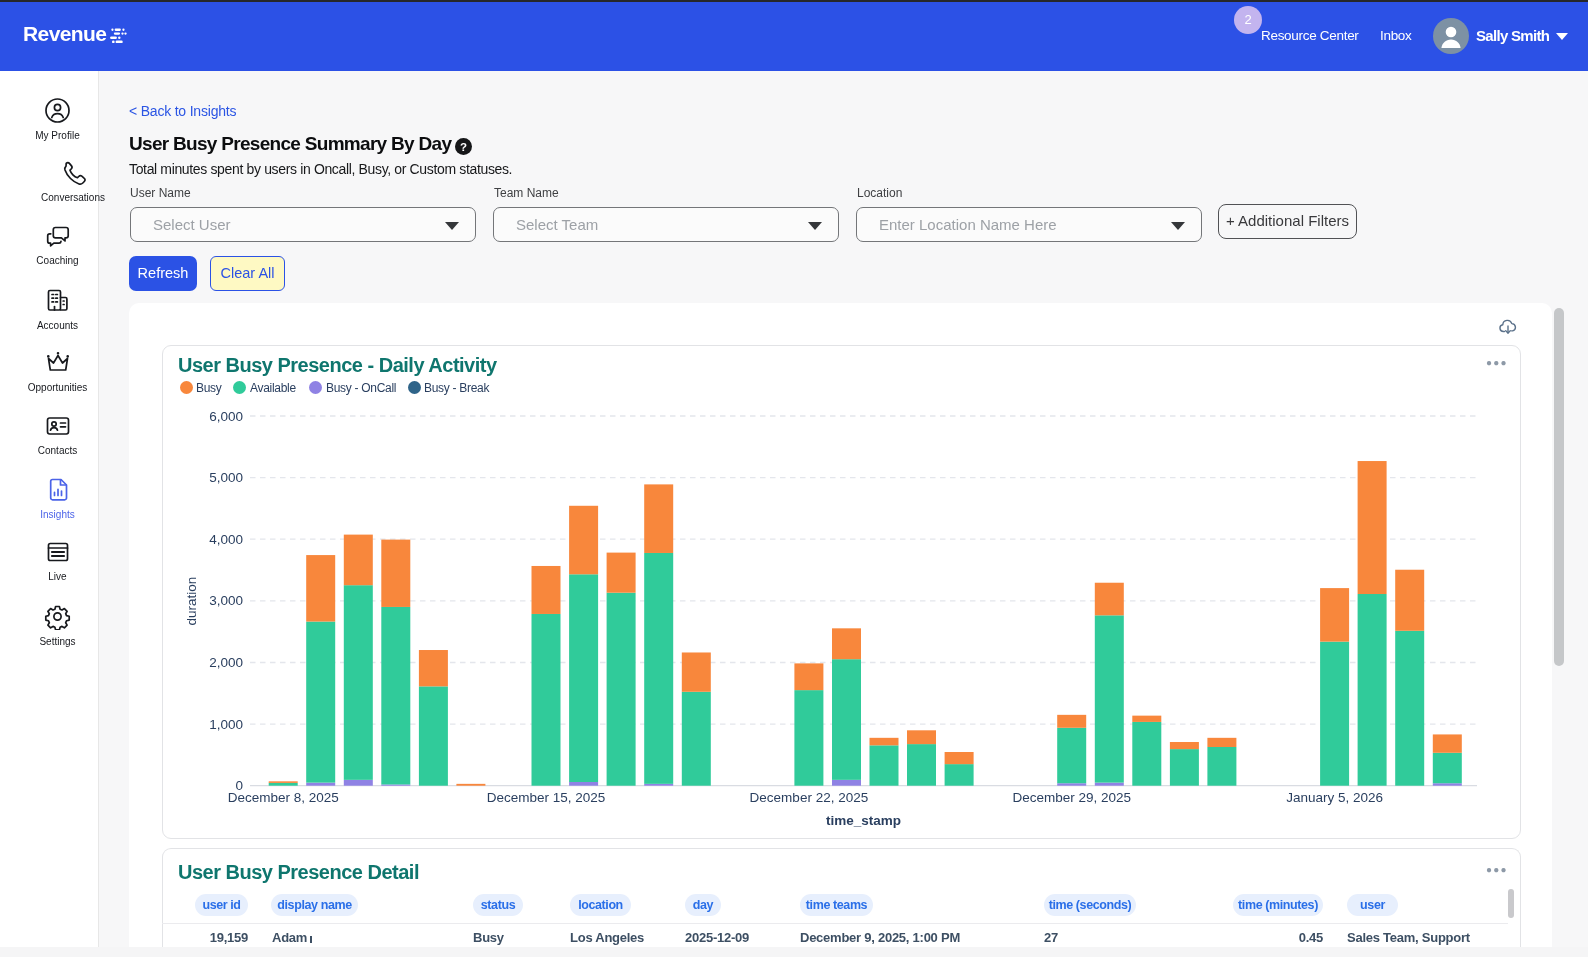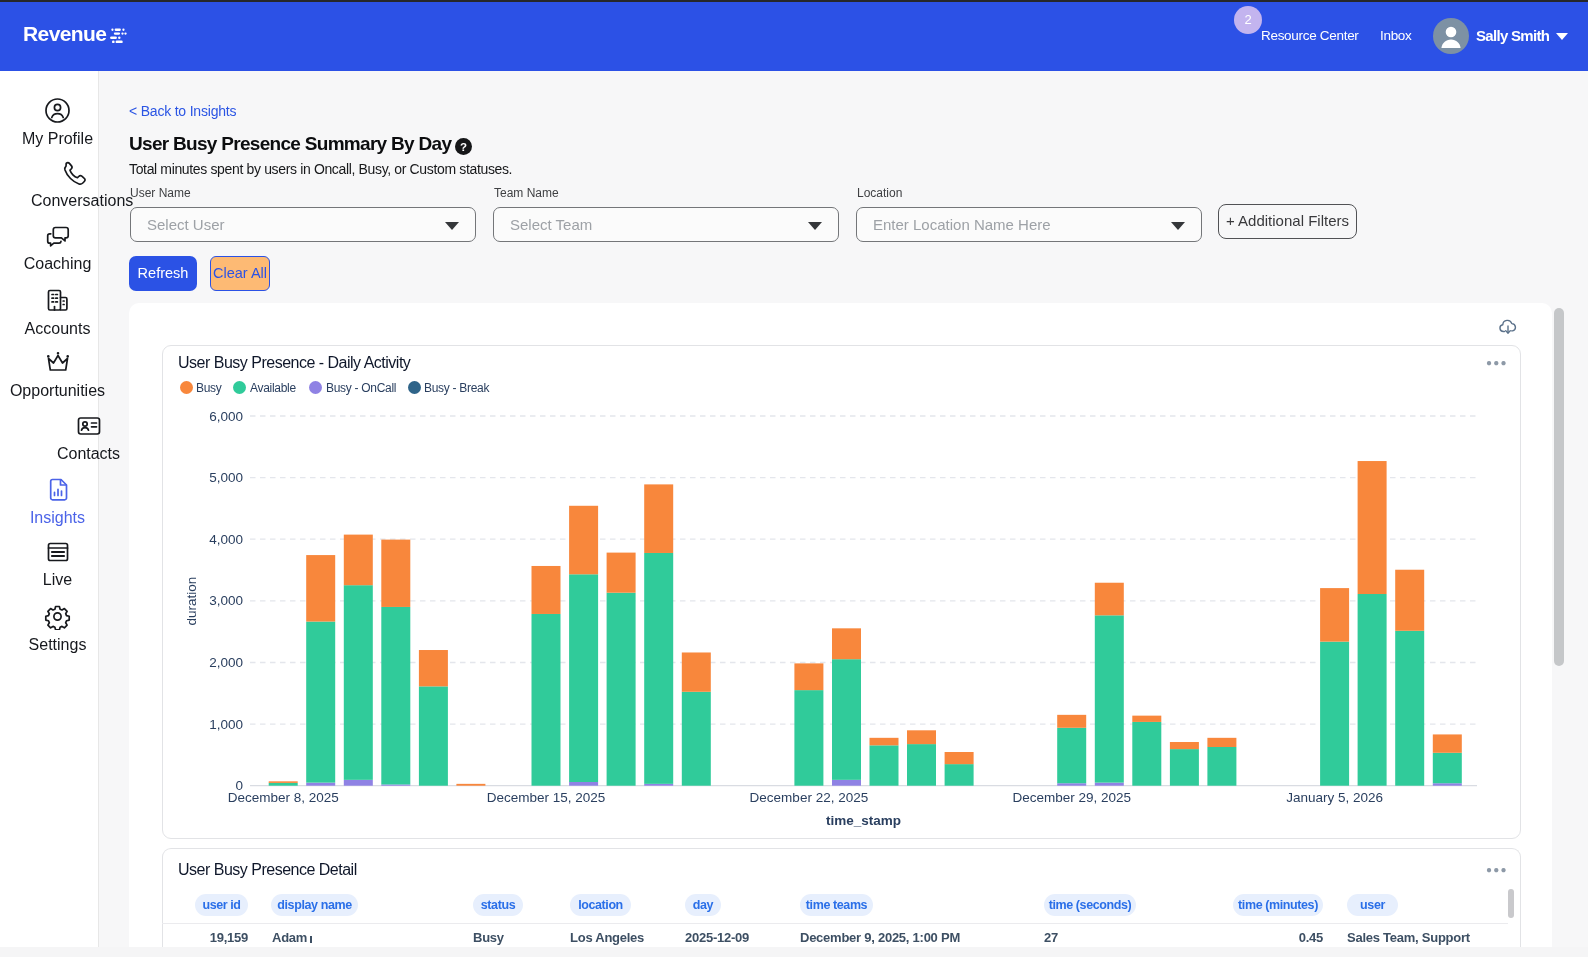--- a/index.html
+++ b/index.html
@@ -7,37 +7,37 @@
 .abs{position:absolute}
 .topline{left:0;top:0;width:1588px;height:1.5px;background:#26272b;z-index:30}
 .navbar{left:0;top:1px;width:1588px;height:70px;background:#2c51e6}
 .logo{left:23px;top:22px;color:#fff;font-size:21px;font-weight:bold;letter-spacing:-0.6px}
 .navlink{color:#fff;font-size:13.5px;letter-spacing:-0.3px;top:28px}
 .badge{left:1234px;top:6px;width:28px;height:28px;border-radius:50%;background:#c3b4ef;color:#fff;font-size:13px;text-align:center;line-height:28px}
 .avatar{left:1433px;top:18px;width:36px;height:36px;border-radius:50%;background:#7d91a4;overflow:hidden}
 .uname{left:1476px;top:27px;color:#fff;font-size:15px;font-weight:bold;letter-spacing:-0.7px}
 .caret{left:1556px;top:33px;width:0;height:0;border-left:6.5px solid transparent;border-right:6.5px solid transparent;border-top:7.5px solid #fff}
 .sidebar{left:0;top:71px;width:99px;height:886px;background:#fff;border-right:1px solid #e7e7e7}
-.sideitem{width:115px;text-align:center;color:#16181d;font-size:16px}
+.sideitem{width:115px;text-align:center;color:#16181d;font-size:10px}
 .sideitem svg{display:block;margin:0 auto 6px auto}
 .backlink{left:129px;top:103px;color:#2b55e4;font-size:14px;letter-spacing:-0.2px}
 .pagetitle{left:129px;top:133px;color:#0c0d0f;font-size:19px;font-weight:bold;letter-spacing:-0.7px}
 .pagesub{left:129px;top:161px;color:#17181a;font-size:14px;letter-spacing:-0.35px}
 .flabel{top:186px;color:#3f4043;font-size:12px}
-.fselect{top:207px;height:35px;border:1px solid #747679;border-radius:7px;background:#fbfbfb;color:#9da1a6;font-size:15px;line-height:33px;padding-left:16px}
+.fselect{top:207px;height:35px;border:1px solid #747679;border-radius:7px;background:#fbfbfb;color:#9da1a6;font-size:15px;line-height:33px;padding-left:22px}
 .fcaret{top:222px;width:0;height:0;border-left:7px solid transparent;border-right:7px solid transparent;border-top:8px solid #35373a}
 .addfilters{left:1218px;top:204px;width:139px;height:35px;border:1.5px solid #515255;border-radius:8px;color:#39393c;font-size:15px;text-align:center;line-height:32px;background:#f7f7f8}
 .btn-refresh{left:129px;top:256px;width:68px;height:35px;background:#2b52e5;border-radius:7px;color:#fff;font-size:14.5px;text-align:center;line-height:35px}
-.btn-clear{left:210px;top:256px;width:60px;height:35px;background:#fdba74;border:1.5px solid #2b52e5;border-radius:6px;color:#2b52e5;font-size:14.5px;text-align:center;line-height:32px}
+.btn-clear{left:210px;top:256px;width:75px;height:35px;background:#fef9c3;border:1.5px solid #2b52e5;border-radius:6px;color:#2b52e5;font-size:14.5px;text-align:center;line-height:32px}
 .panel{left:129px;top:303px;width:1423px;height:644px;background:#fff;border-radius:10px 10px 0 0}
 .sthumb{left:1554px;top:308px;width:10px;height:358px;background:#c5c7c9;border-radius:5px}
 .card{background:#fff;border:1px solid #e2e3e6;border-radius:9px}
 .card1{left:162px;top:345px;width:1359px;height:494px}
 .card2{left:162px;top:848px;width:1359px;height:99px;border-bottom:none;border-radius:9px 9px 0 0}
-.cardtitle{color:#0f172a;font-size:16px;font-weight:normal;letter-spacing:-0.5px}
+.cardtitle{color:#0f766e;font-size:20px;font-weight:bold;letter-spacing:-0.5px}
 .dots{color:#8d99a7;font-size:10px;letter-spacing:1.2px}
 .leg{top:381px;font-size:12px;letter-spacing:-0.3px;color:#2a3f5f}
 .legdot{top:381px;width:13px;height:13px;border-radius:50%}
 .pill{top:894px;height:22px;background:#e7effd;border-radius:11px;color:#2a6fe8;font-size:12.5px;letter-spacing:-0.4px;font-weight:bold;text-align:center;line-height:22px;white-space:nowrap}
 .rowtxt{top:930px;color:#3d4f63;font-size:13px;letter-spacing:-0.25px;font-weight:bold;white-space:nowrap}
 .bottomstrip{left:0;top:947px;width:1588px;height:10px;background:#f5f5f6;z-index:6}
 </style></head>
 <body>
 <div class="abs topline"></div>
 <div class="abs navbar"></div>
@@ -81,21 +81,21 @@
 <div class="abs sideitem" style="left:0;top:287px;"><svg width="27" height="27" viewBox="0 0 27 27">
       <rect x="4.5" y="3.5" width="12" height="19.5" rx="1.4" stroke="#17191d" stroke-width="1.7" fill="none" stroke-linecap="round" stroke-linejoin="round"></rect>
       <path d="M16.5 10.5 h5 a1.4 1.4 0 0 1 1.4 1.4 v9.7 a1.4 1.4 0 0 1 -1.4 1.4 h-5" stroke="#17191d" stroke-width="1.7" fill="none" stroke-linecap="round" stroke-linejoin="round"></path>
       <path d="M8 7.5 h1.6 M11.8 7.5 h1.6 M8 11.2 h1.6 M11.8 11.2 h1.6 M8 14.9 h1.6 M11.8 14.9 h1.6 M19.2 14 h.9 M19.2 17.5 h.9" stroke="#17191d" stroke-width="1.7" fill="none" stroke-linecap="round" stroke-linejoin="round"></path>
       <path d="M10.5 23 v-3.4 M10.5 19.6" stroke="#17191d" stroke-width="1.7" fill="none" stroke-linecap="round" stroke-linejoin="round"></path>
     </svg>Accounts</div>
 <div class="abs sideitem" style="left:0;top:350px;"><svg width="28" height="26" viewBox="0 0 28 26">
       <path d="M4.5 8.5 l5 4.5 4.5-7.5 4.5 7.5 5-4.5 -1.8 11.5 h-15.4 z" stroke="#17191d" stroke-width="1.7" fill="none" stroke-linecap="round" stroke-linejoin="round"></path>
       <path d="M4.3 6.3 v.1 M23.7 6.3 v.1 M14 3.2 v.1" stroke="#17191d" stroke-width="2.6" stroke-linecap="round"></path>
     </svg>Opportunities</div>
-<div class="abs sideitem" style="left:0;top:413px;margin-left:31px;"><svg width="28" height="26" viewBox="0 0 28 26">
+<div class="abs sideitem" style="left:0;top:413px;"><svg width="28" height="26" viewBox="0 0 28 26">
       <rect x="3.5" y="5" width="21" height="16" rx="2.2" stroke="#17191d" stroke-width="1.7" fill="none" stroke-linecap="round" stroke-linejoin="round"></rect>
       <circle cx="10" cy="11" r="2.2" stroke="#17191d" stroke-width="1.7" fill="none" stroke-linecap="round" stroke-linejoin="round"></circle>
       <path d="M6.5 17.2 a3.6 3.3 0 0 1 7 0" stroke="#17191d" stroke-width="1.7" fill="none" stroke-linecap="round" stroke-linejoin="round"></path>
       <path d="M16.5 10 h5 M16.5 13.8 h5" stroke="#17191d" stroke-width="1.7" fill="none" stroke-linecap="round" stroke-linejoin="round"></path>
     </svg>Contacts</div>
 <div class="abs sideitem" style="left:0;top:476px;color:#4b63e8"><svg width="26" height="27" viewBox="0 0 26 27">
       <path d="M7.5 3.5 h8.5 l5.5 5.5 v13 a1.8 1.8 0 0 1 -1.8 1.8 h-12.2 a1.8 1.8 0 0 1 -1.8 -1.8 v-16.7 a1.8 1.8 0 0 1 1.8 -1.8 z" stroke="#4b63e8" stroke-width="1.7" fill="none" stroke-linecap="round" stroke-linejoin="round"></path>
       <path d="M15.5 3.8 v5.2 h5.4" stroke="#4b63e8" stroke-width="1.7" fill="none" stroke-linecap="round" stroke-linejoin="round"></path>
       <path d="M9.5 19.5 v-3.2 M13 19.5 v-6.2 M16.5 19.5 v-4.5" stroke="#4b63e8" stroke-width="1.7" fill="none" stroke-linecap="round" stroke-linejoin="round"></path>
     </svg>Insights</div>

